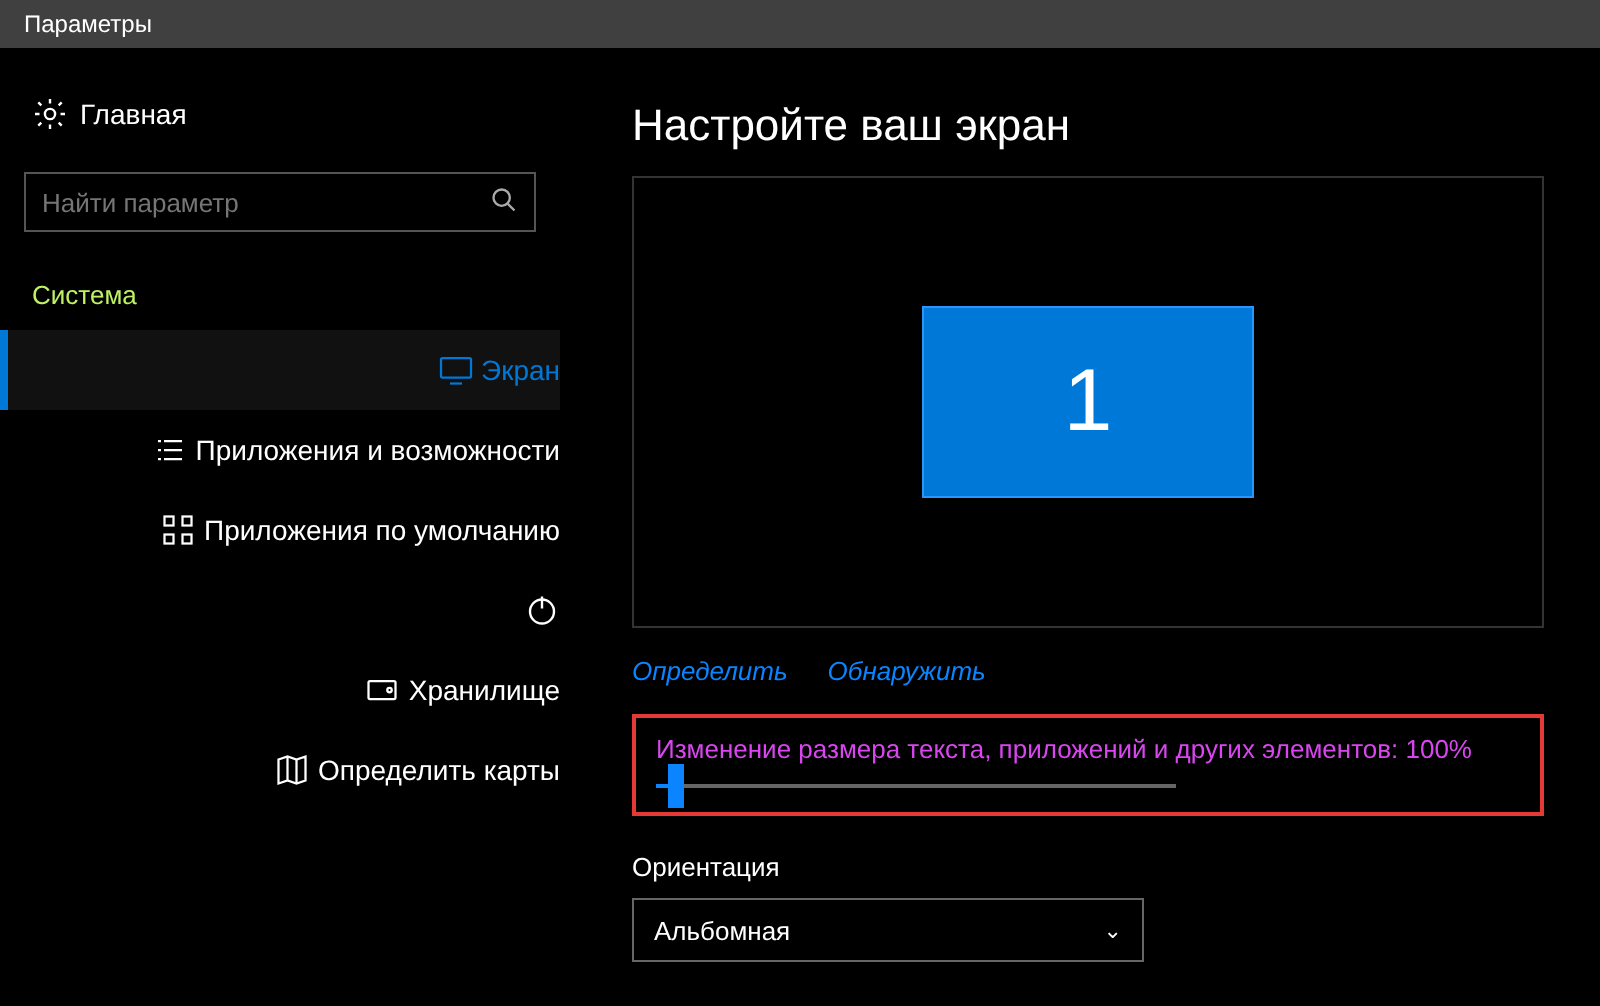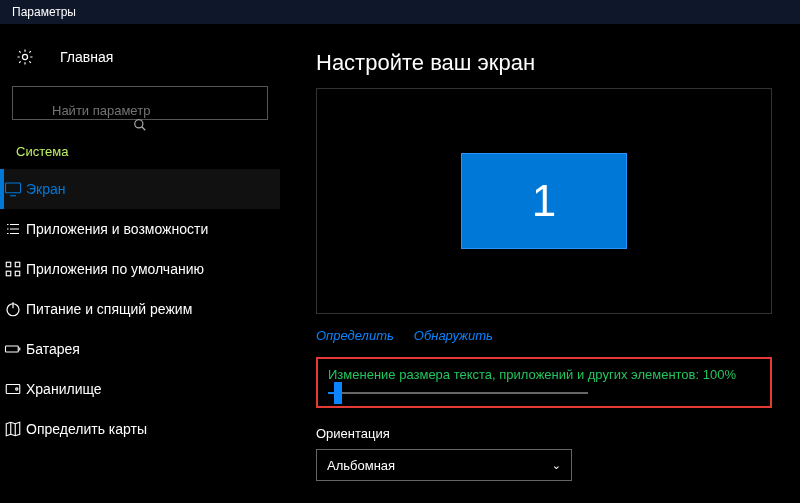--- a/index.html
+++ b/index.html
@@ -6,75 +6,76 @@
     body {
       font-family: "Segoe UI", Tahoma, sans-serif;
       background: #000;
       color: #fff;
       width: 800px;
       height: 503px;
       overflow: hidden;
       position: relative;
     }
     .titlebar {
-      background: #0f172a;
+      background: #404040;
       height: 24px;
       display: flex;
       align-items: center;
       padding-left: 12px;
       font-size: 12px;
     }
     .content {
       display: flex;
       height: calc(100% - 24px);
     }
     .sidebar {
       width: 280px;
       padding: 16px 0 0 0;
     }
     .home-row {
       display: flex;
       align-items: center;
       padding: 8px 16px;
-      gap: 26px;
+      gap: 6px;
       margin-bottom: 12px;
     }
     .home-row span { font-size: 14px; }
     .search-box {
       margin: 0 12px 20px 12px;
       border: 1px solid #555;
       height: 30px;
       display: flex;
       align-items: center;
-      padding: 16px 8px;
-      flex-direction: column;
+      padding: 0 8px;
     }
     .search-box input {
       flex: 1;
       background: transparent;
       border: none;
       outline: none;
       color: #aaa;
       font-size: 13px;
       font-family: inherit;
     }
     .search-box .srch { color: #aaa; font-size: 14px; }
     .cat-heading {
       color: #bef264;
       font-size: 13px;
       padding: 4px 16px 10px 16px;
     }
     .nav-item {
       display: flex;
       align-items: center;
       height: 40px;
+      padding-left: 16px;
       gap: 4px;
       cursor: pointer;
       border-left: 4px solid transparent;
       font-size: 14px;
+      justify-content: flex-end;
     }
     .nav-item.selected {
       border-left: 4px solid #0078d7;
       background: #111;
       color: #0078d7;
     }
     .nav-item.selected .ico svg path,
     .nav-item.selected .ico svg rect { stroke: #0078d7; fill: none; }
     .ico { width: 18px; height: 18px; display: flex; align-items: center; justify-content: center; }
     .ico svg { width: 18px; height: 18px; }
@@ -112,21 +113,21 @@
       font-size: 13px;
       font-style: italic;
     }
     .monitor-links span { color: #0a84ff; cursor: pointer; }
     .highlight-box {
       border: 2px solid #e53935;
       padding: 8px 10px 12px 10px;
       margin-top: 14px;
       position: relative;
     }
-    .scale-label { font-size: 13px; color: #22c55e; margin-bottom: 10px; }
+    .scale-label { font-size: 13px; color: #d946ef; margin-bottom: 10px; }
     .slider-track {
       width: 260px;
       height: 2px;
       background: #666;
       position: relative;
     }
     .slider-fill { width: 12px; height: 2px; background: #0a84ff; position:absolute; left:0; top:0;}
     .slider-thumb {
       width: 8px; height: 22px;
       background: #0a84ff;
@@ -214,32 +215,22 @@
     </div>
 
 
     <div class="nav-item">
       <span class="ico">
         <svg viewBox="0 0 24 24" fill="none" stroke="#fff" stroke-width="1.6">
             <circle cx="12" cy="13" r="8"></circle>
             <path d="M12 3v8"></path>
           </svg>
       </span>
-      <span>Питание и спящий режим</span>
-    </div>
-
-    <div class="nav-item">
-      <span class="ico">
-        <svg viewBox="0 0 24 24" fill="none" stroke="#fff" stroke-width="1.5">
-            <rect x="2" y="8" width="17" height="8" rx="1"></rect>
-            <path d="M21 10v4"></path>
-          </svg>
-      </span>
-      <span>Батарея</span>
-    </div>
+    </div>
+
 
     <div class="nav-item">
       <span class="ico">
         <svg viewBox="0 0 24 24" fill="none" stroke="#fff" stroke-width="1.5">
             <rect x="3" y="6" width="18" height="12" rx="1"></rect>
             <circle cx="17" cy="12" r="1.5"></circle>
           </svg>
       </span>
       <span>Хранилище</span>
     </div>

